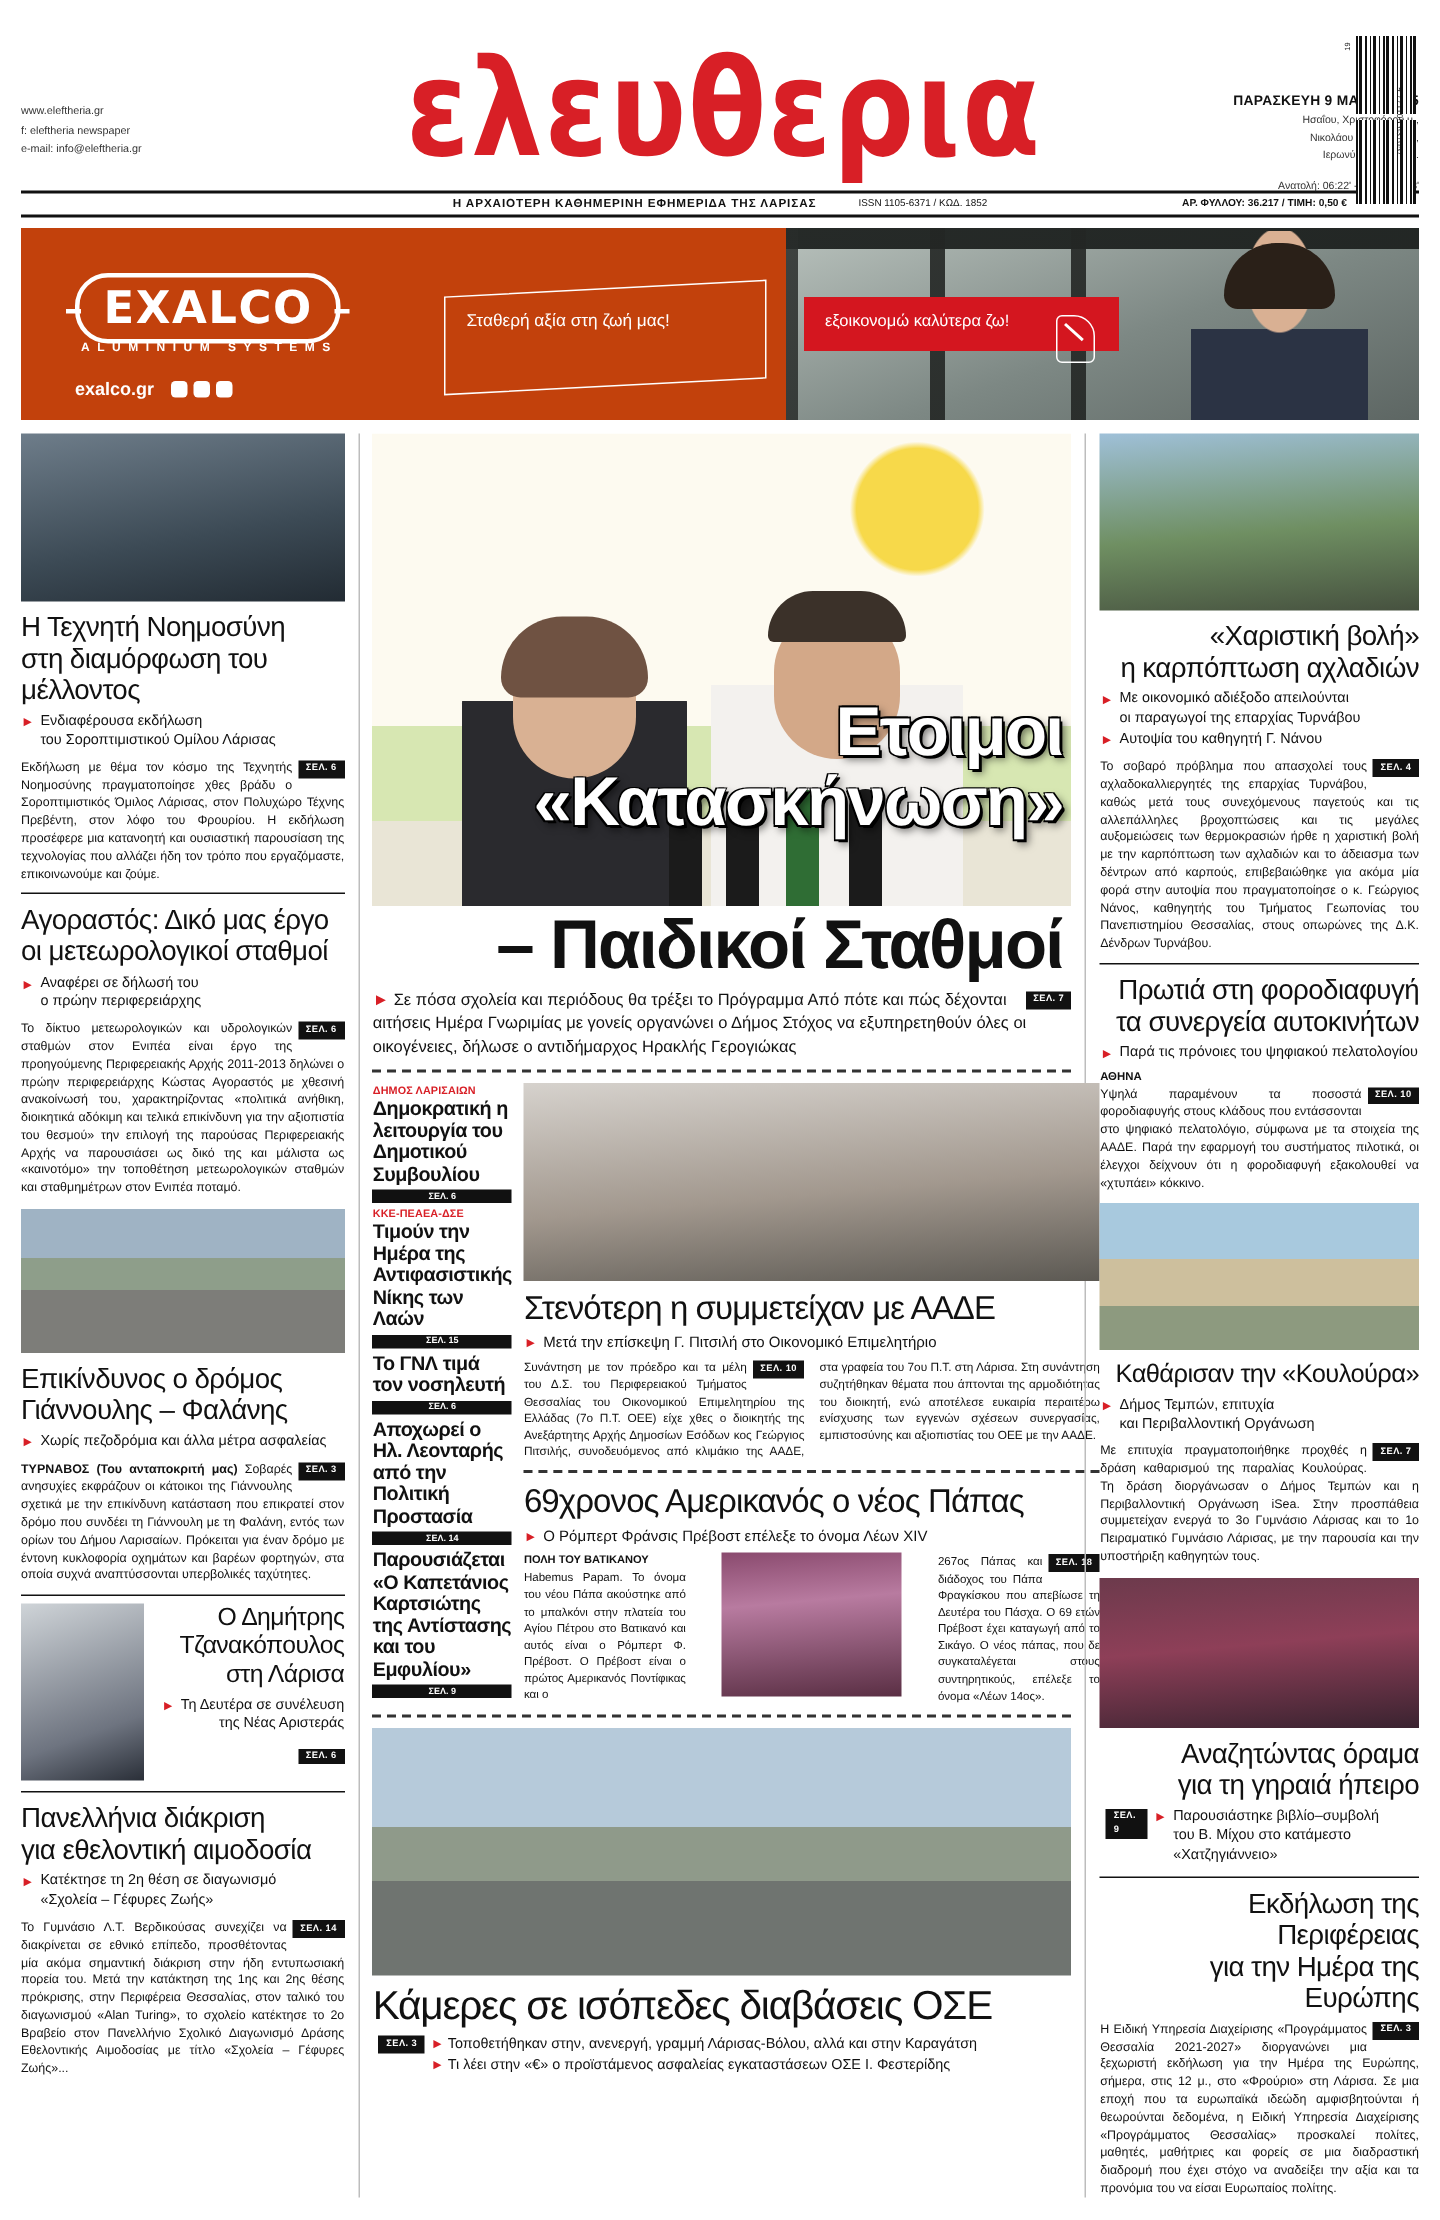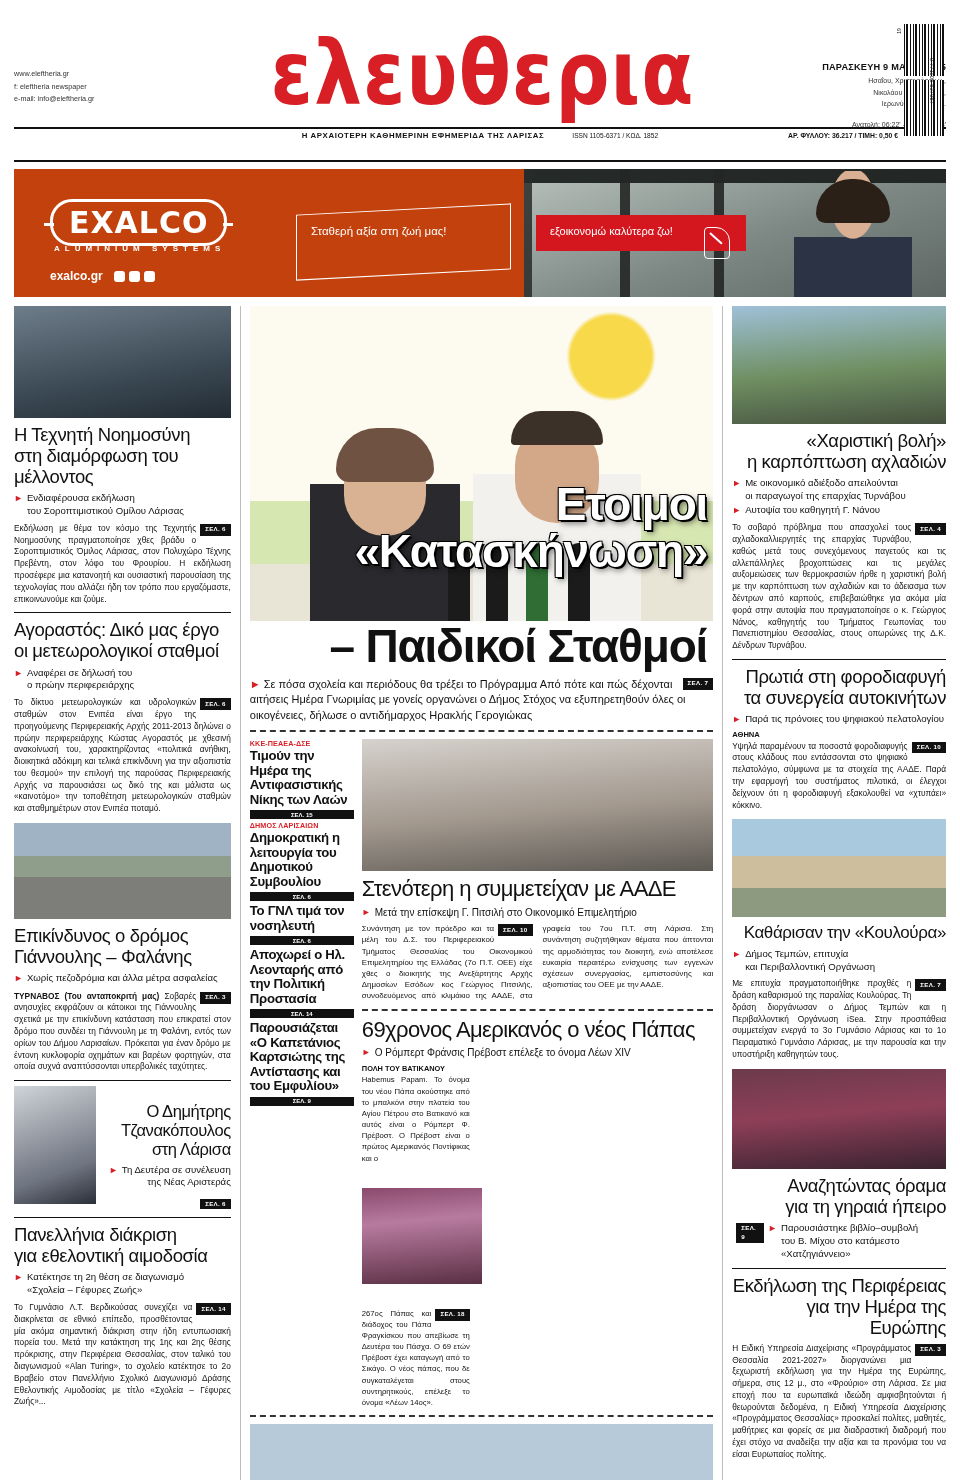--- a/index.html
+++ b/index.html
@@ -29,21 +29,21 @@
   .mh-sun { font-size: 7px; color: #333; margin-top: 11px; }
   .barcode-wrap { position: absolute; right: -2px; top: 24px; width: 44px; height: 112px; }
   .barcode { width: 40px; height: 52px; background:
      repeating-linear-gradient(90deg,#111 0 1px,#fff 1px 2px,#111 2px 4px,#fff 4px 6px,#111 6px 7px,#fff 7px 9px);
   }
   .barcode.b2 { height: 56px; margin-top: 4px; }
   .bc-label { position: absolute; left: -8px; top: 4px; font-size: 5px; transform: rotate(-90deg); }
   .bc-digits { position: absolute; right: -7px; top: 54px; font-size: 5.4px; transform: rotate(90deg); letter-spacing: .3px; white-space: nowrap; }
 
   .mh-rule { border-top: 2px solid #111; margin: 2px 0 0 0; }
-  .mh-sub { display: flex; align-items: center; justify-content: center; gap: 28px; padding: 2px 0 20px; border-bottom: 2px solid #111; }
+  .mh-sub { display: flex; align-items: center; justify-content: center; gap: 28px; padding: 2px 0 3px; border-bottom: 2px solid #111; }
   .mh-tag { font-size: 7.8px; font-weight: 700; letter-spacing: .6px; }
   .mh-issn { font-size: 6.6px; }
   .mh-issue { font-size: 6.8px; font-weight: 700; position: absolute; right: 62px; }
 
   
   .ad {
     height: 128px; margin-top: 7px; display: flex; position: relative; overflow: hidden;
     background: #c2410c;
   }
   .ad-left { width: 510px; position: relative; }
@@ -155,21 +155,21 @@
   .briefs { width: 104px; }
   .brief { padding-bottom: 2px; }
   .brief-tag { color:#d81f26; font-size: 7.2px; font-weight: 700; letter-spacing: .1px; }
   .brief-title { font-size: 13.2px; font-weight: 700; line-height: 1.1; letter-spacing: -.3px; margin-top: 1px; }
   .brief-sela { display:block; background:#111; color:#fff; font-size:6px; font-weight:700; text-align:center; padding:1.5px 0; margin-top:3px; }
 
   .mid-split { display: flex; gap: 8px; margin-top: 6px; }
   .mid-right { flex: 1; }
 
   .two-col { column-count: 2; column-gap: 10px; font-size: 7.9px; line-height: 1.42; text-align: justify; margin-top: 4px; }
-  .pope-grid { display: flex; gap: 24px; margin-top: 4px; flex-direction: column; }
+  .pope-grid { display: flex; gap: 24px; margin-top: 4px; }
   .pope-col { width: 108px; font-size: 7.7px; line-height: 1.45; text-align: justify; }
   .pope-img { width: 120px; height: 96px; }
 
   .hl-big { font-size: 27px; line-height: 1.06; letter-spacing: -.8px; }
   .hl-mid { font-size: 22px; line-height: 1.07; letter-spacing: -.6px; }
 </style>
 </head>
 <body>
 
 <div class="page">
@@ -277,21 +277,21 @@
       <div class="body">
         <span class="sela">ΣΕΛ. 3</span>
         <span class="loc">ΤΥΡΝΑΒΟΣ (Του ανταποκριτή μας)</span>
         <span>Σοβαρές ανησυχίες εκφράζουν οι κάτοικοι της Γιάννουλης σχετικά με την επικίνδυνη κατάσταση που επικρατεί στον δρόμο που συνδέει τη Γιάννουλη με τη Φαλάνη, εντός των ορίων του Δήμου Λαρισαίων. Πρόκειται για έναν δρόμο με έντονη κυκλοφορία οχημάτων και βαρέων φορτηγών, στα οποία συχνά αναπτύσσονται υπερβολικές ταχύτητες.</span>
       </div>
 
       <div class="rule-top"></div>
       <div style="display:flex;gap:7px;margin-top:5px">
         <div class="ph portrait" style="width:82px;height:118px;flex:none"></div>
         <div style="flex:1">
-          <div class="hl sm r" style="margin-top:16px">
+          <div class="hl sm r" style="margin-top:0">
             <div>Ο Δημήτρης</div>
             <div>Τζανακόπουλος</div>
             <div>στη Λάρισα</div>
           </div>
           <div class="kicker r">
             <span class="tri">►</span>
             <span><span>Τη Δευτέρα σε συνέλευση</span><br><span>της Νέας Αριστεράς</span></span>
           </div>
           <div style="text-align:right;margin-top:3px">
             <span class="sela" style="float:none">ΣΕΛ. 6</span>
@@ -336,28 +336,28 @@
         <span class="sela">ΣΕΛ. 7</span>
         <span class="tri">►</span>
         <span>Σε πόσα σχολεία και περιόδους θα τρέξει το Πρόγραμμα  Από πότε και πώς δέχονται αιτήσεις  Ημέρα Γνωριμίας με γονείς οργανώνει ο Δήμος  Στόχος να εξυπηρετηθούν όλες οι οικογένειες, δήλωσε ο αντιδήμαρχος Ηρακλής Γερογιώκας</span>
       </div>
 
       <div class="dots"></div>
 
       <div class="mid-split">
         <div class="briefs">
           <div class="brief">
+            <div class="brief-tag">ΔΗΜΟΣ ΛΑΡΙΣΑΙΩΝ</div>
+            <div class="brief-title">Δημοκρατική η λειτουργία του Δημοτικού Συμβουλίου</div>
+            <div class="brief-sela">ΣΕΛ. 6</div>
+          </div>
+          <div class="brief">
             <div class="brief-tag">ΚΚΕ-ΠΕΑΕΑ-ΔΣΕ</div>
             <div class="brief-title">Τιμούν την Ημέρα της Αντιφασιστικής Νίκης των Λαών</div>
             <div class="brief-sela">ΣΕΛ. 15</div>
-          </div>
-          <div class="brief">
-            <div class="brief-tag">ΔΗΜΟΣ ΛΑΡΙΣΑΙΩΝ</div>
-            <div class="brief-title">Δημοκρατική η λειτουργία του Δημοτικού Συμβουλίου</div>
-            <div class="brief-sela">ΣΕΛ. 6</div>
           </div>
           <div class="brief">
             <div class="brief-title">Το ΓΝΛ τιμά τον νοσηλευτή</div>
             <div class="brief-sela">ΣΕΛ. 6</div>
           </div>
           <div class="brief">
             <div class="brief-title">Αποχωρεί ο Ηλ. Λεονταρής από την Πολιτική Προστασία</div>
             <div class="brief-sela">ΣΕΛ. 14</div>
           </div>
           <div class="brief">

